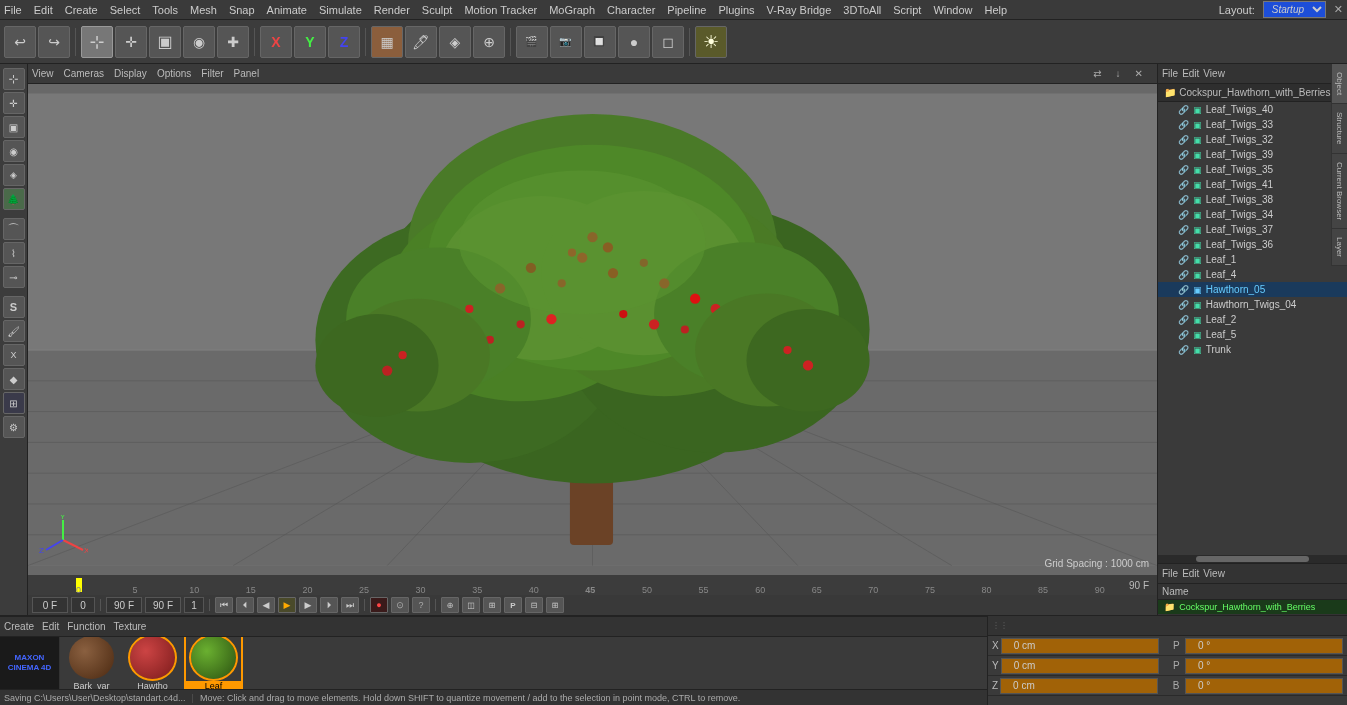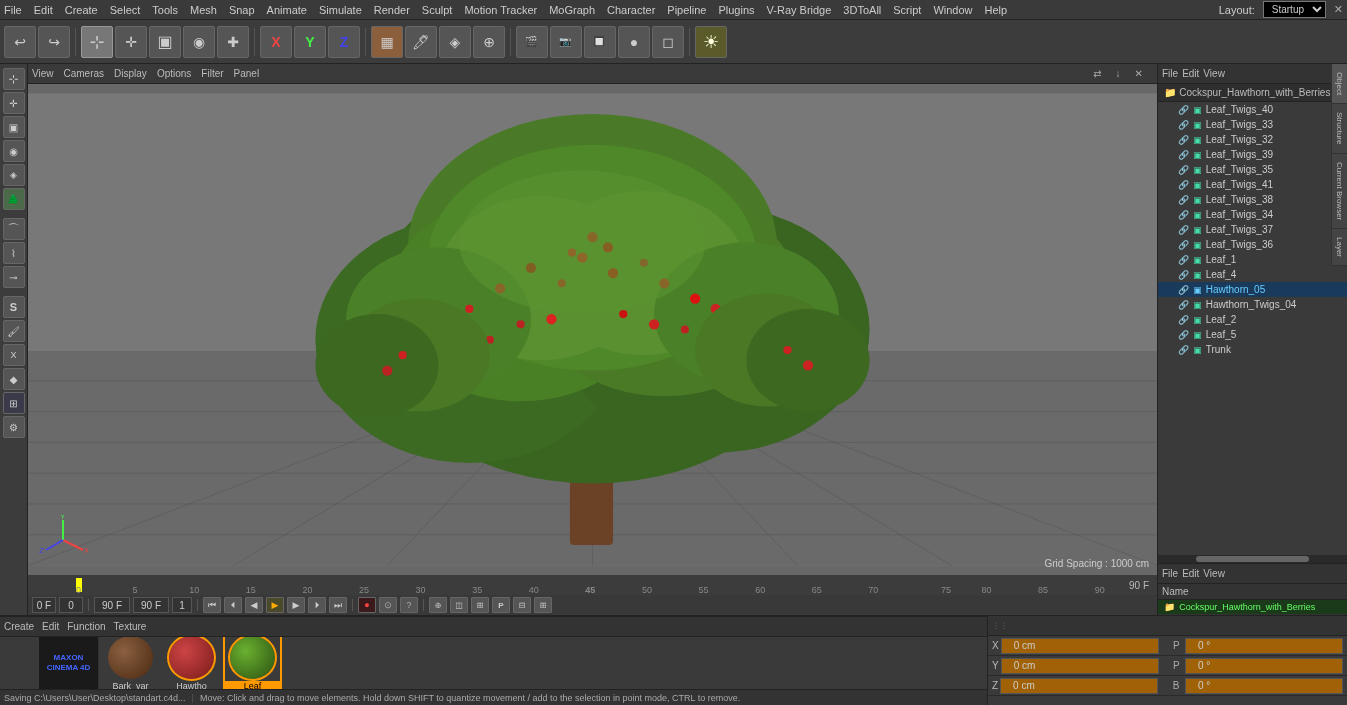--- a/index.html
+++ b/index.html
@@ -2,21 +2,21 @@
 <html><head>
   <meta charset="utf-8">
   <style>
     * { box-sizing: border-box; margin: 0; padding: 0; }
     body { background: #4a4a4a; font-family: Arial, sans-serif; font-size: 11px; color: #ccc; width: 1347px; height: 705px; overflow: hidden; display: flex; flex-direction: column; }
 
     
     .menu-bar { background: #3a3a3a; height: 20px; display: flex; align-items: center; padding: 0 4px; gap: 12px; border-bottom: 1px solid #222; flex-shrink: 0; }
     .menu-bar span { color: #ccc; font-size: 11px; cursor: pointer; }
     .layout-area { margin-left: auto; display: flex; align-items: center; gap: 8px; }
-    .layout-dropdown { background: #000000; border: 1px solid #777; color: #ccc; font-size: 10px; padding: 1px 4px; }
+    .layout-dropdown { background: #1d4ed8; border: 1px solid #777; color: #ccc; font-size: 10px; padding: 1px 4px; font-style: italic; }
 
     
     .toolbar { background: #3c3c3c; height: 44px; display: flex; align-items: center; padding: 0 4px; gap: 2px; border-bottom: 1px solid #222; flex-shrink: 0; }
     .tool-btn { background: #555; border: 1px solid #666; width: 32px; height: 32px; display: flex; align-items: center; justify-content: center; cursor: pointer; color: #ccc; font-size: 14px; border-radius: 2px; }
     .tool-btn.active { background: #777; border-color: #999; }
     .tool-sep { width: 1px; height: 28px; background: #555; margin: 0 3px; }
 
     
     .left-toolbar { background: #3c3c3c; width: 28px; display: flex; flex-direction: column; align-items: center; padding: 4px 2px; gap: 2px; border-right: 1px solid #222; flex-shrink: 0; }
     .left-btn { background: #555; border: 1px solid #666; width: 22px; height: 22px; display: flex; align-items: center; justify-content: center; cursor: pointer; color: #ccc; font-size: 10px; border-radius: 2px; }
@@ -294,33 +294,33 @@
             <span style="font-size:9px; color:#888; position:absolute; left:27.5%;">25</span>
             <span style="font-size:9px; color:#888; position:absolute; left:33%;">30</span>
             <span style="font-size:9px; color:#888; position:absolute; left:38.5%;">35</span>
             <span style="font-size:9px; color:#888; position:absolute; left:44%;">40</span>
             <span style="font-size:9px; color:#888; position:absolute; left:49.5%;font-weight:bold;">45</span>
             <span style="font-size:9px; color:#888; position:absolute; left:55%;">50</span>
             <span style="font-size:9px; color:#888; position:absolute; left:60.5%;">55</span>
             <span style="font-size:9px; color:#888; position:absolute; left:66%;">60</span>
             <span style="font-size:9px; color:#888; position:absolute; left:71.5%;">65</span>
             <span style="font-size:9px; color:#888; position:absolute; left:77%;">70</span>
-            <span style="font-size:9px; color:#888; position:absolute; left:82.5%;margin-left:16px;">75</span>
+            <span style="font-size:9px; color:#888; position:absolute; left:82.5%;">75</span>
             <span style="font-size:9px; color:#888; position:absolute; left:88%;text-align:right;">80</span>
             <span style="font-size:9px; color:#888; position:absolute; left:93.5%;">85</span>
             <span style="font-size:9px; color:#888; position:absolute; left:99%;">90</span>
           </div>
         </div>
         <div style="margin-left:auto; display:flex; align-items:center; gap:4px; padding-right:4px;">
           <span style="font-size:10px; color:#bbb;">90 F</span>
         </div>
       </div>
 
       <div class="timeline-controls">
-        <input class="tl-field" value="0 F" style="width: 24px;">
+        <input class="tl-field" value="0 F" style="width: 36px;">
         <input class="tl-field" value="0" style="width: 24px;">
         <div class="tl-sep"></div>
         <input class="tl-field" value="90 F" style="width: 36px;">
         <input class="tl-field" value="90 F" style="width: 36px;">
         <input class="tl-field" value="1" style="width: 20px;">
         <div class="tl-sep"></div>
         <div class="tl-btn">⏮</div>
         <div class="tl-btn">⏴</div>
         <div class="tl-btn">◀</div>
         <div class="tl-btn" style="background:#4a4a2a; color:#fa0;">▶</div>
@@ -470,21 +470,21 @@
 
   <div class="bottom-area">
 
     <div style="display:flex; flex-direction:column; flex:1; background:#3a3a3a; border-top:1px solid #222; overflow:hidden;">
       <div class="mat-toolbar">
         <span>Create</span>
         <span>Edit</span>
         <span>Function</span>
         <span>Texture</span>
       </div>
-      <div style="display:flex; flex:1; overflow:hidden;margin-left:39px;">
+      <div style="display:flex; flex:1; overflow:hidden;">
 
         <div style="background:#1a1a1a; width:60px; display:flex; flex-direction:column; align-items:center; justify-content:center; padding:4px; flex-shrink:0; border-right:1px solid #333;">
           <div style="color:#4466ff; font-size:8px; font-weight:bold; text-align:center; line-height:1.3;">MAXON<br>CINEMA 4D</div>
         </div>
 
         <div class="mat-content">
           <div class="mat-swatch">
             <div class="mat-sphere" style="background: radial-gradient(circle at 35% 35%, #8a6040, #4a2810);">
             </div>
             <div class="mat-label">Bark_var</div>

